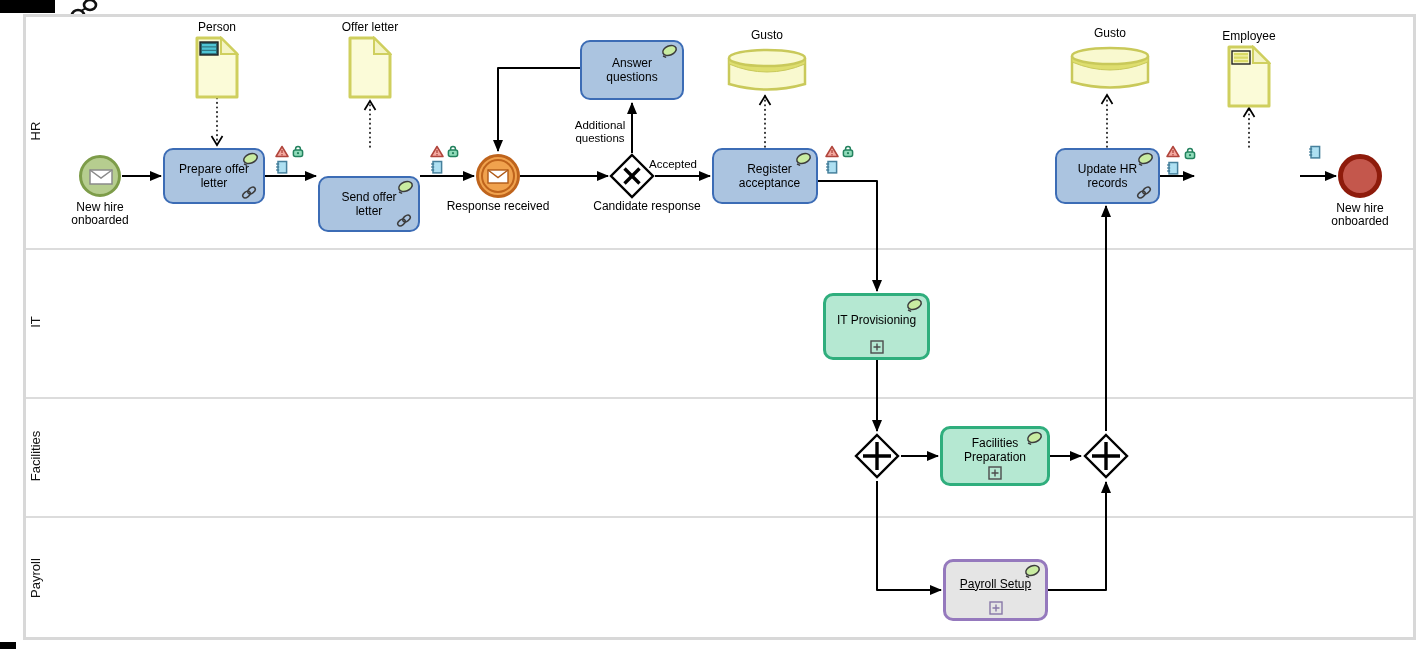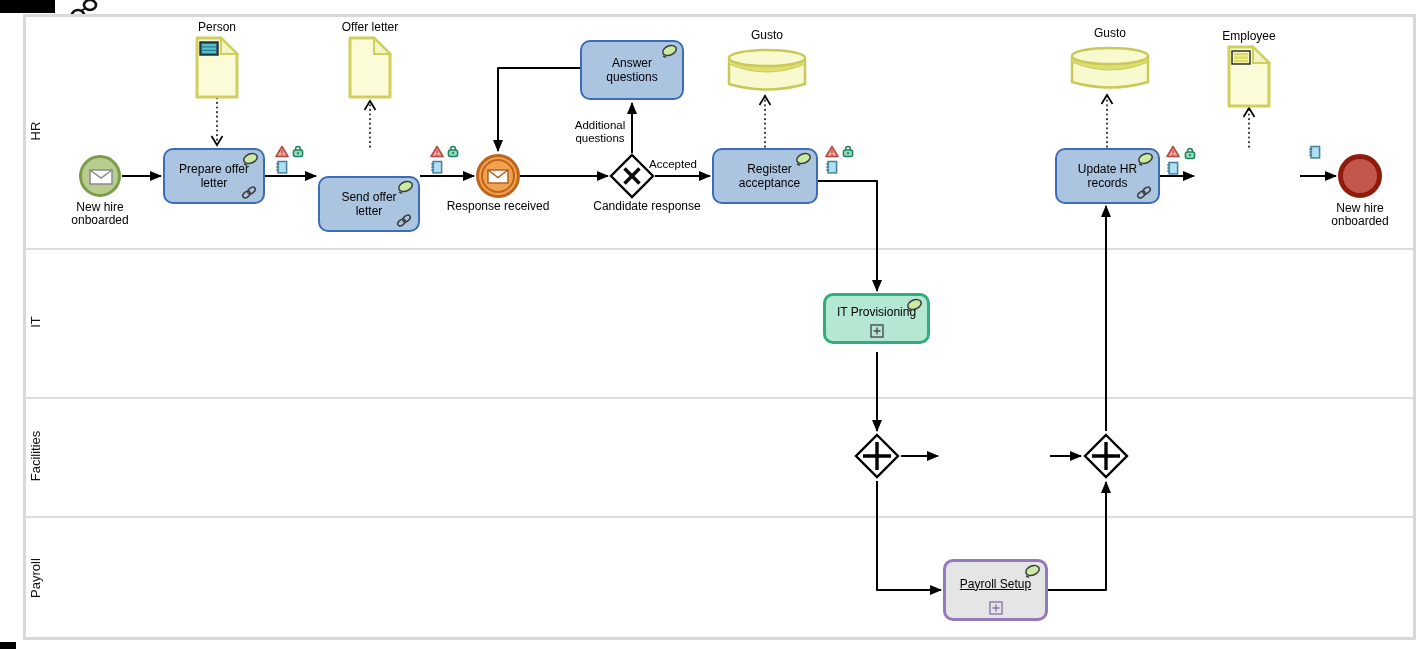--- a/index.html
+++ b/index.html
@@ -263,39 +263,50 @@
     <ellipse cx="41" cy="10" rx="38" ry="8" fill="#f9f9cf" stroke="#c9c95a" stroke-width="2.5"></ellipse>
   </svg>
 
   <div class="abs lbl" style="left:1070px;top:27px;width:80px;z-index:2;">Gusto</div>
   <svg class="abs" style="left:1069px;top:46px;z-index:2;" width="82" height="47">
     <path d="M3,10 L3,36 Q41,47 79,36 L79,10" fill="#f9f9cf" stroke="#c9c95a" stroke-width="2.5"></path>
     <path d="M3,10 Q41,26 79,10 L79,16 Q41,32 3,16 Z" fill="#dede6e" stroke="#c9c95a" stroke-width="1"></path>
     <ellipse cx="41" cy="10" rx="38" ry="8" fill="#f9f9cf" stroke="#c9c95a" stroke-width="2.5"></ellipse>
   </svg>
 
-  <div class="abs sub green" style="left:823px;top:293px;width:107px;height:51px;z-index:2;">
+  <div class="abs sub green" style="left:823px;top:293px;width:107px;height:67px;z-index:2;">
     <span>IT Provisioning</span>
     <svg class="badge" style="right:4px;top:2px;" width="18" height="15">
       <ellipse cx="9.5" cy="6.5" rx="7" ry="4.6" transform="rotate(-22 9.5 6.5)" fill="#c9eca1" stroke="#3c3c3c" stroke-width="1.5"></ellipse>
       <line x1="3" y1="12" x2="6.2" y2="13.4" stroke="#3c3c3c" stroke-width="1.4"></line>
     </svg>
     <svg class="badge" style="left:50%;bottom:3px;transform:translateX(-50%);" width="14" height="14">
       <rect x="1" y="1" width="12" height="12" fill="none" stroke="#4c4c4c" stroke-width="1.4"></rect>
       <path d="M7,3.5 V10.5 M3.5,7 H10.5" stroke="#4c4c4c" stroke-width="1.4"></path>
     </svg>
   </div>
 
   <div class="abs" style="left:854px;top:433px;width:46px;height:46px;z-index:2;">
     <svg width="46" height="46">
       <polygon points="23,2 44,23 23,44 2,23" fill="#fff" stroke="#000" stroke-width="2.4"></polygon>
       <path d="M23,9 V37 M9,23 H37" stroke="#000" stroke-width="3.4"></path>
     </svg>
   </div>
 
+  <div class="abs sub green" style="left:940px;top:426px;width:110px;height:60px;z-index:2;">
+    <span>Facilities Preparation</span>
+    <svg class="badge" style="right:4px;top:2px;" width="18" height="15">
+      <ellipse cx="9.5" cy="6.5" rx="7" ry="4.6" transform="rotate(-22 9.5 6.5)" fill="#c9eca1" stroke="#3c3c3c" stroke-width="1.5"></ellipse>
+      <line x1="3" y1="12" x2="6.2" y2="13.4" stroke="#3c3c3c" stroke-width="1.4"></line>
+    </svg>
+    <svg class="badge" style="left:50%;bottom:3px;transform:translateX(-50%);" width="14" height="14">
+      <rect x="1" y="1" width="12" height="12" fill="none" stroke="#4c4c4c" stroke-width="1.4"></rect>
+      <path d="M7,3.5 V10.5 M3.5,7 H10.5" stroke="#4c4c4c" stroke-width="1.4"></path>
+    </svg>
+  </div>
 
   <div class="abs" style="left:1083px;top:433px;width:46px;height:46px;z-index:2;">
     <svg width="46" height="46">
       <polygon points="23,2 44,23 23,44 2,23" fill="#fff" stroke="#000" stroke-width="2.4"></polygon>
       <path d="M23,9 V37 M9,23 H37" stroke="#000" stroke-width="3.4"></path>
     </svg>
   </div>
 
   <div class="abs sub purple" style="left:943px;top:559px;width:105px;height:62px;z-index:2;">
     <span class="underline">Payroll Setup</span>

